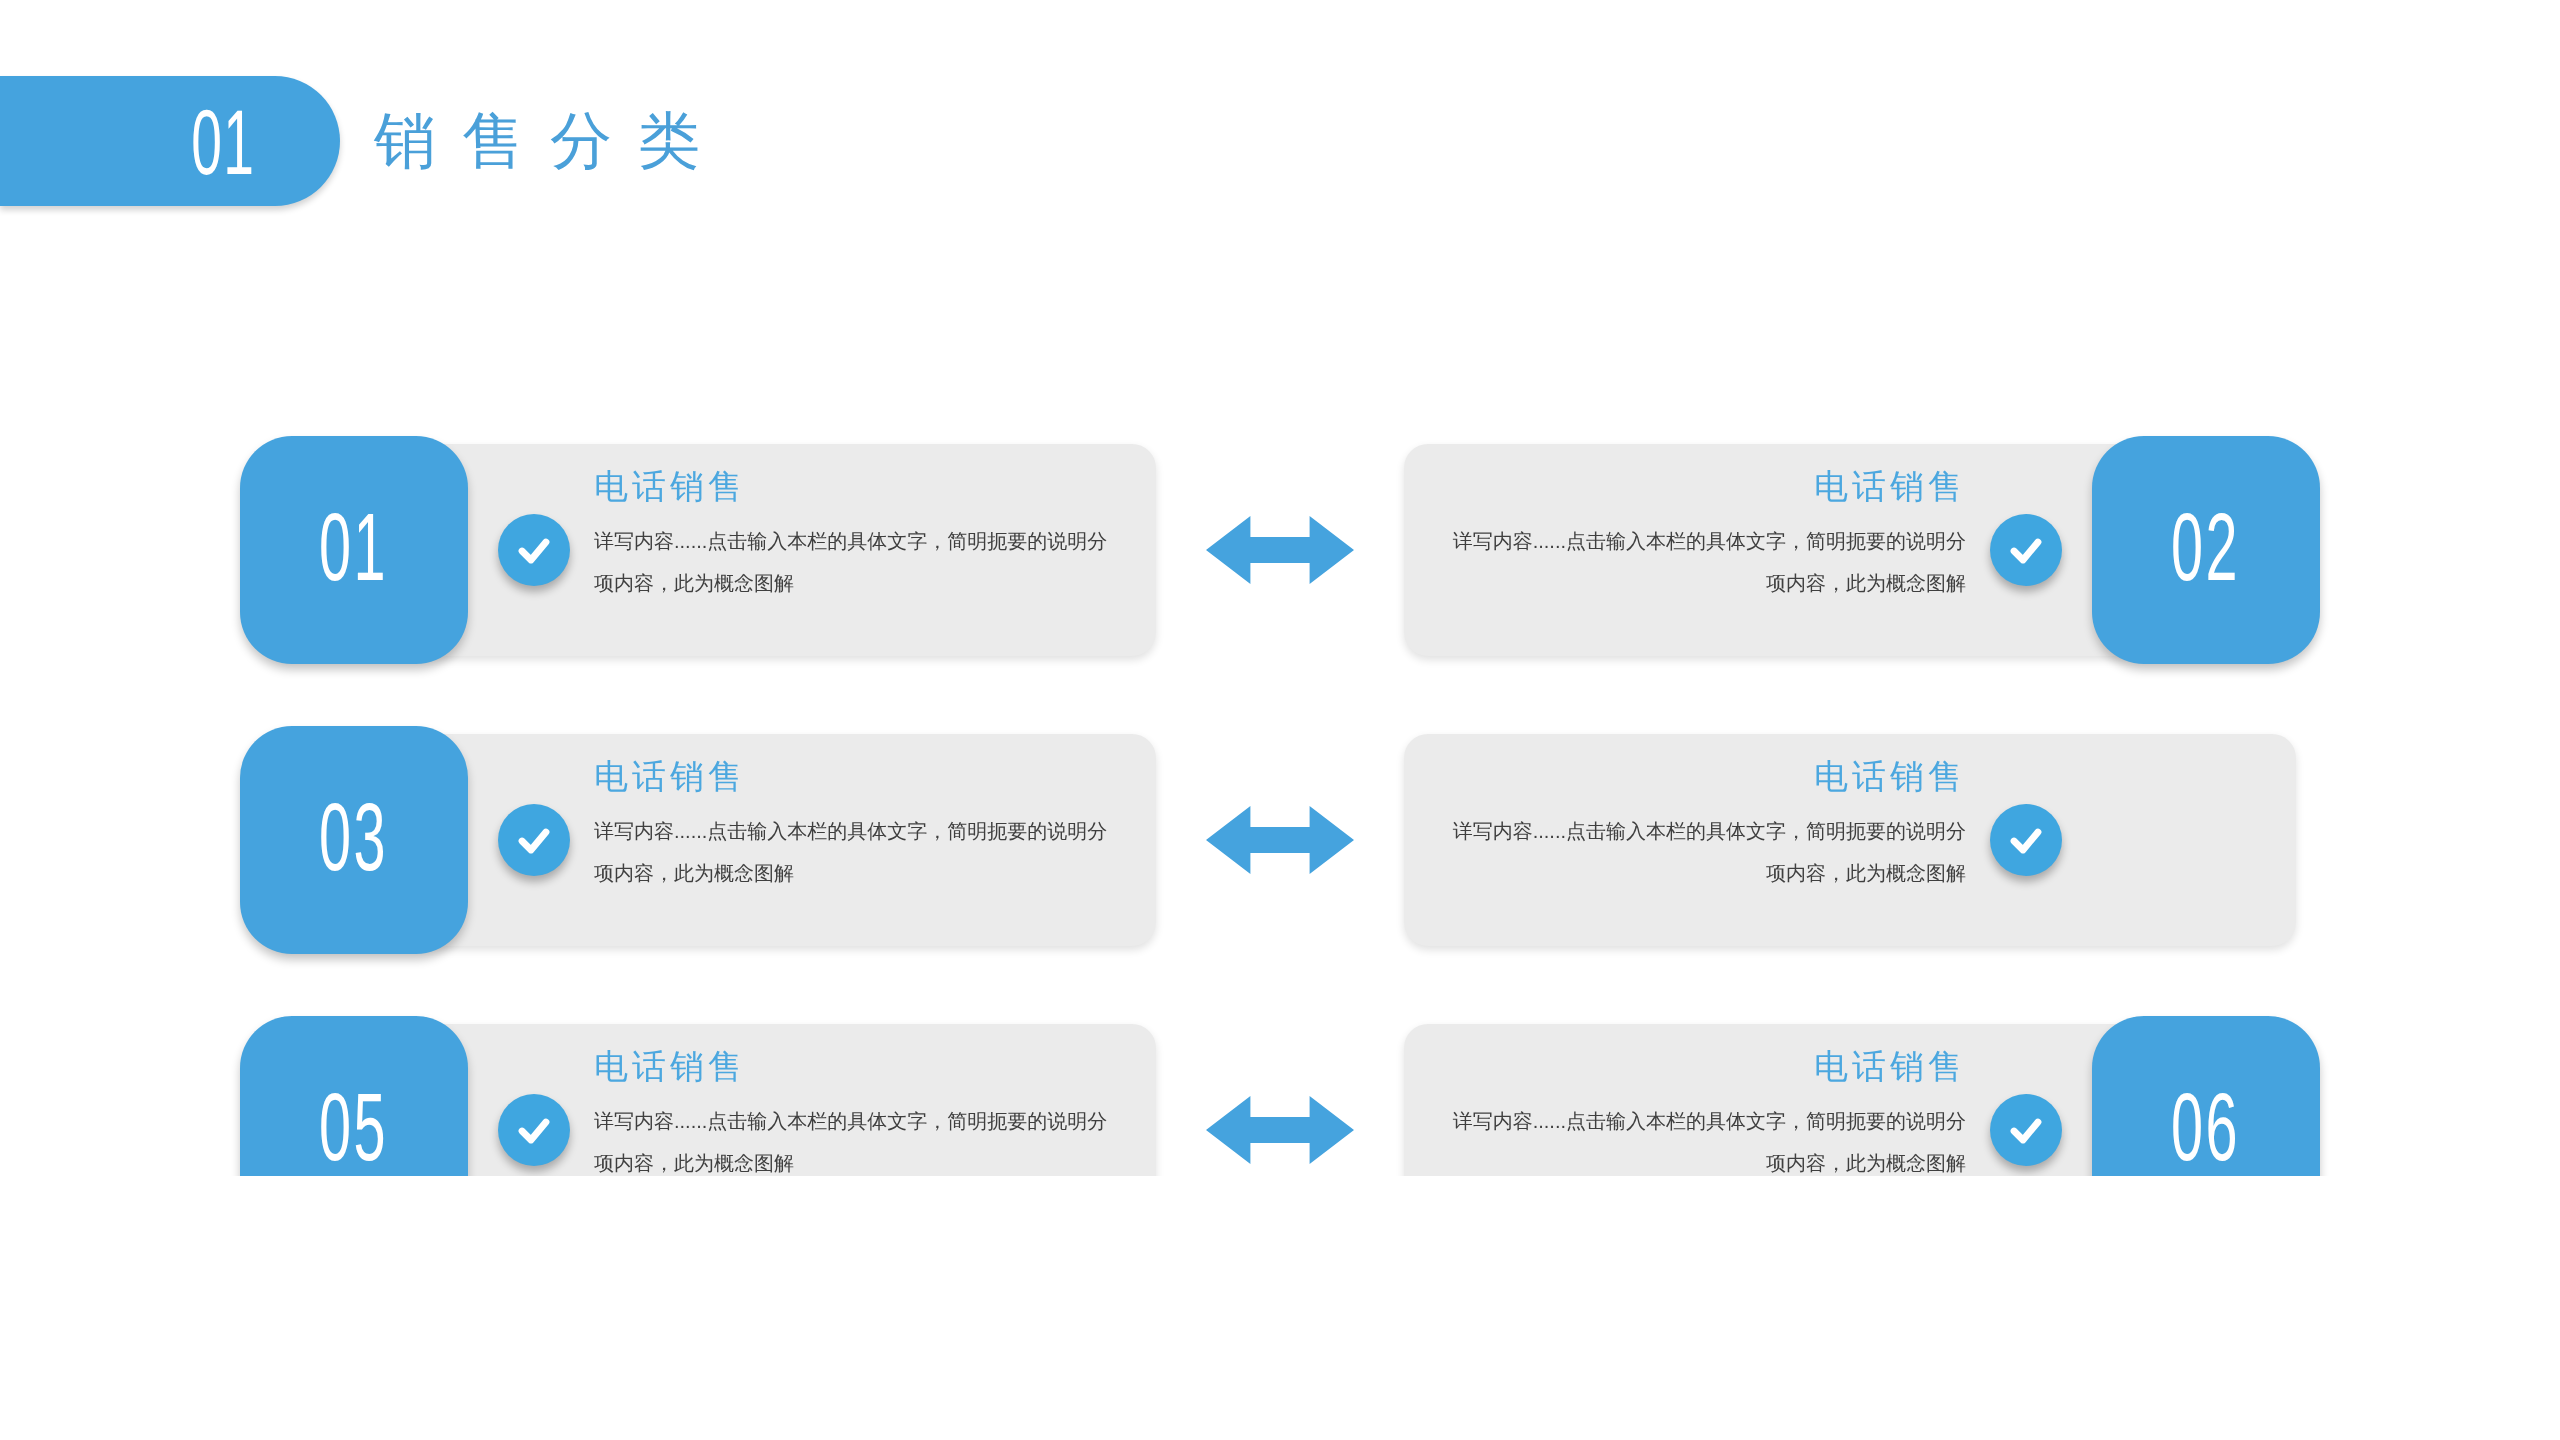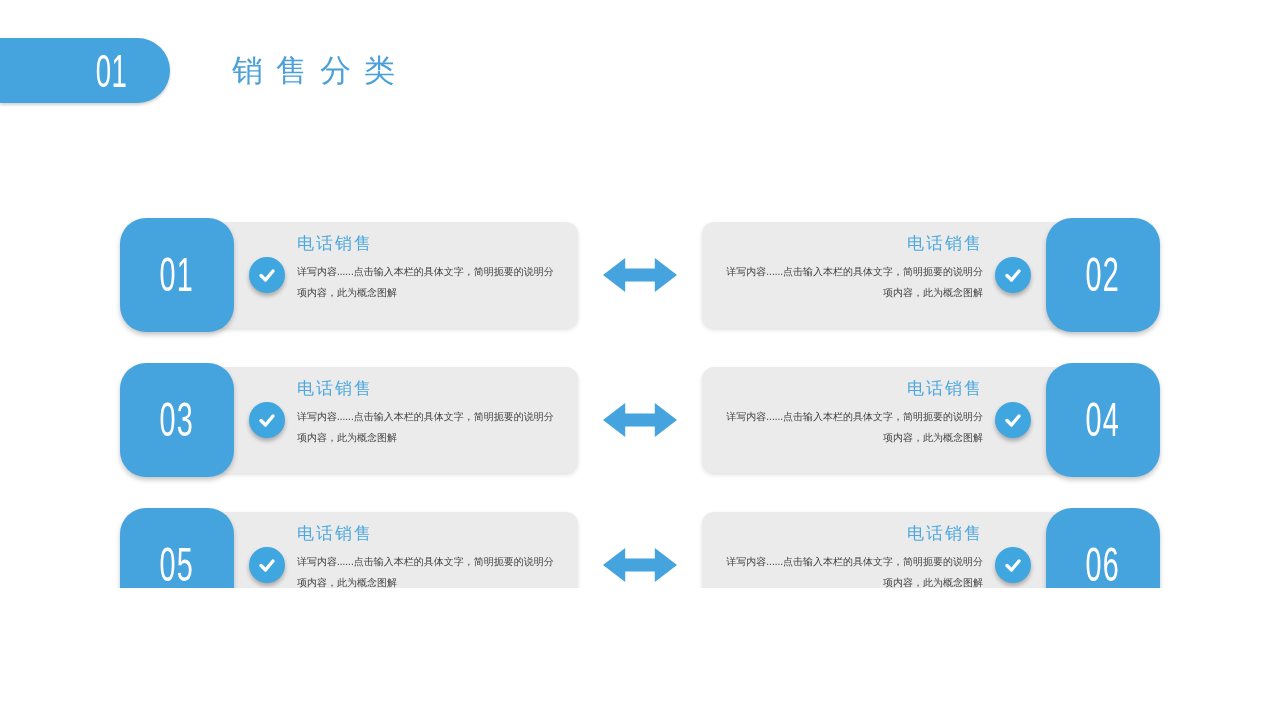--- a/index.html
+++ b/index.html
@@ -41,21 +41,20 @@
     left: 187px;
     top: 38px;
     height: 65px;
     display: flex;
     align-items: center;
     font-family: Liberation Sans, sans-serif;
     font-size: 31px;
     letter-spacing: 13px;
     color: #4AA0D9;
     white-space: nowrap;
-    margin-left: 45px;
   }
 
   
   .grid {
     position: absolute;
     top: 218px;
     left: 120px;
     width: 1040px;
     display: flex;
     flex-direction: column;
@@ -220,23 +219,20 @@
         </div>
         <div class="textcol">
           <div class="card-title">电话销售</div>
           <div class="card-desc">详写内容......点击输入本栏的具体文字，简明扼要的说明分项内容，此为概念图解</div>
         </div>
       </div>
       <div class="arrow-zone">
         <div class="arrow"></div>
       </div>
       <div class="card right">
-        <div class="numbox">
-          <span class="num">04</span>
-        </div>
         <div class="graycard"></div>
         <div class="checkwrap">
           <svg width="20" height="20" viewBox="0 0 20 20">
               <path d="M4 10.5 L8.5 15 L16 6" fill="none" stroke="#ffffff" stroke-width="3.4" stroke-linecap="round" stroke-linejoin="round"></path>
             </svg>
         </div>
         <div class="textcol">
           <div class="card-title">电话销售</div>
           <div class="card-desc">详写内容......点击输入本栏的具体文字，简明扼要的说明分项内容，此为概念图解</div>
         </div>

